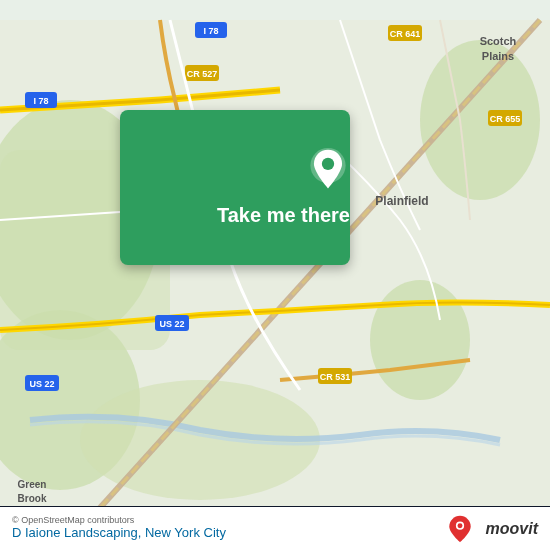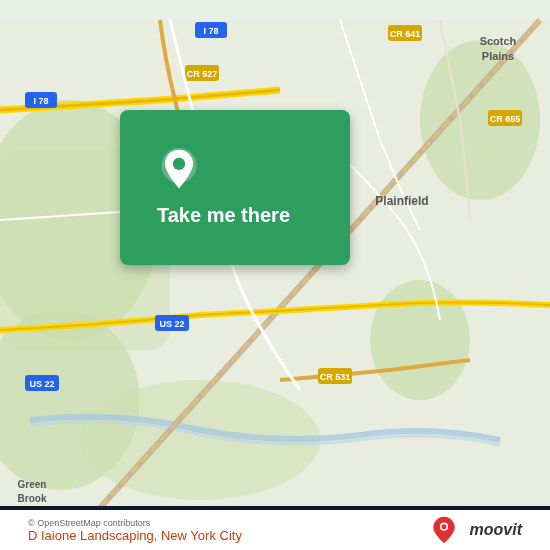--- a/index.html
+++ b/index.html
@@ -30,25 +30,24 @@
     #take-me-there-panel {
       position: absolute;
       top: 110px;
       left: 120px;
       width: 230px;
       height: 155px;
       background-color: #2e9e5e;
       border-radius: 8px;
       display: flex;
       flex-direction: column;
-      align-items: flex-start;
+      align-items: flex-end;
       justify-content: center;
       cursor: pointer;
       box-shadow: 0 4px 12px rgba(0,0,0,0.3);
-      padding-left: 37px;
     }
 
     #location-pin {
       width: 44px;
       height: 44px;
       margin-bottom: 12px;
     }
 
     #take-me-there-label {
       color: white;
@@ -57,41 +56,41 @@
       text-align: center;
     }
 
     
     #bottom-bar {
       position: absolute;
       bottom: 0;
       left: 0;
       width: 100%;
       background: white;
-      padding: 8px 28px;
+      padding: 8px 12px;
       display: flex;
       justify-content: space-between;
-      border-top: 4px solid #0f172a;
+      border-top: 1px solid #0f172a;
       height: 44px;
     }
 
     #bottom-info {
       display: flex;
       flex-direction: column;
     }
 
     #attribution {
       font-size: 9px;
       color: #666;
     }
 
     #business-name {
       font-size: 13px;
       font-weight: 500;
-      color: #c2410c;
+      color: #0369a1;
     }
 
     #moovit-logo {
       display: flex;
       align-items: center;
       gap: 12px;
     }
 
     #moovit-icon {
       width: 28px;

